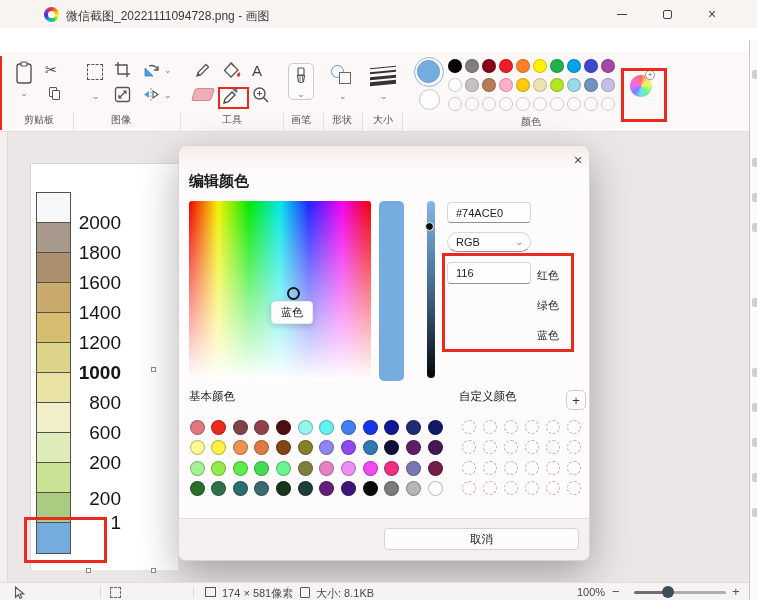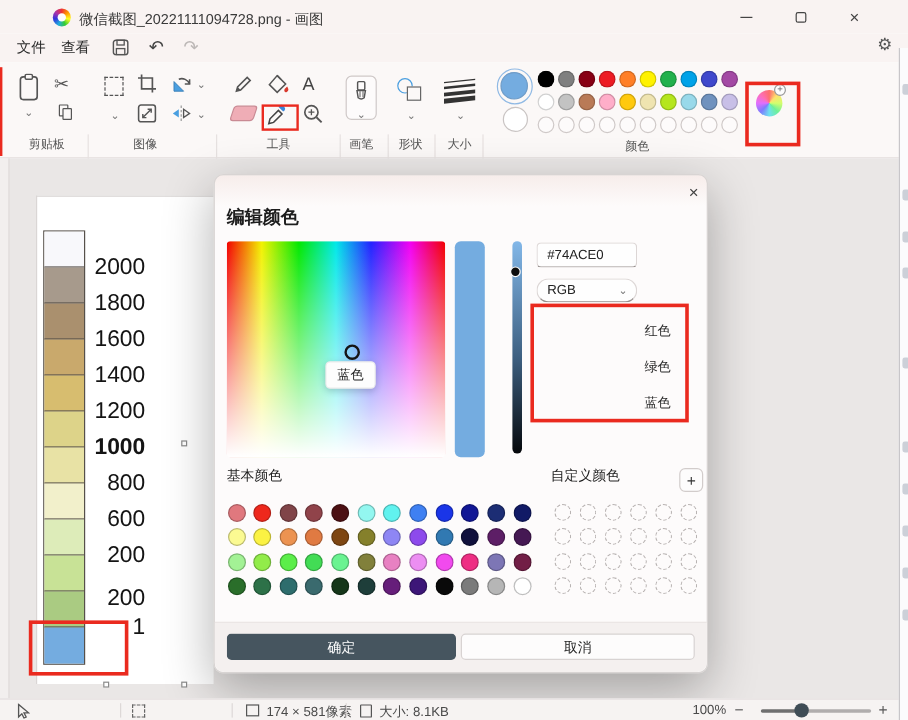--- a/index.html
+++ b/index.html
@@ -65,40 +65,20 @@
       <div style="width:10px;border-top:1px solid #444;"></div>
     </div>
     <div class="abs winbtn" style="left:652px;top:2px;">
       <div style="width:9px;height:9px;border:1px solid #444;border-radius:2px;"></div>
     </div>
     <div class="abs winbtn" style="left:697px;top:2px;font-size:14px;">
       <span>×</span>
     </div>
   </div>
 
-  <div class="abs" id="menubar">
-    <div class="abs menu-item" style="left:8px;top:0;">文件</div>
-    <div class="abs menu-item" style="left:45px;top:0;">查看</div>
-    <div class="abs" style="left:93px;top:4px;">
-      <svg width="15" height="15" viewBox="0 0 15 15">
-        <rect x="1.5" y="1.5" width="12" height="12" rx="2" fill="none" stroke="#555" stroke-width="1.2"></rect>
-        <rect x="4.5" y="1.5" width="6" height="4" fill="none" stroke="#555" stroke-width="1.1"></rect>
-        <rect x="4" y="8.5" width="7" height="5" fill="none" stroke="#555" stroke-width="1.1"></rect>
-      </svg>
-    </div>
-    <div class="abs" style="left:124px;top:2px;font-size:15px;color:#444;">
-      <span>↶</span>
-    </div>
-    <div class="abs" style="left:153px;top:2px;font-size:15px;color:#bdb8b7;">
-      <span>↷</span>
-    </div>
-    <div class="abs" style="left:731px;top:1px;font-size:14px;color:#555;">
-      <span>⚙</span>
-    </div>
-  </div>
 
   <div class="abs" id="ribbon">
 
     <div class="abs" style="left:14px;top:9px;">
       <svg width="20" height="24" viewBox="0 0 20 24">
         <rect x="3" y="3" width="14" height="19" rx="2.5" fill="none" stroke="#555" stroke-width="1.4"></rect>
         <rect x="7" y="1" width="6" height="4" rx="1" fill="#fbf8f7" stroke="#555" stroke-width="1.2"></rect>
       </svg>
       <div class="chev" style="text-align:center;">⌄</div>
     </div>
@@ -309,20 +289,21 @@
     <div class="abs" id="preview-bar" style="left: 200px; top: 55px; width: 25px; height: 180px; border-radius: 5px; background: rgb(116, 172, 224);"></div>
 
     <div class="abs" style="left:248px;top:55px;width:8px;height:177px;border-radius:4px;background:linear-gradient(180deg,#82b7e8 0%,#3d5f80 55%,#05070a 100%);"></div>
     <div class="abs" style="left:244px;top:76px;width:9px;height:9px;border-radius:50%;background:#0d0d0d;border:1.5px solid #fdfdfd;left:246px;"></div>
 
     <input class="dlg-input" style="left: 268px; top: 56px; width: 84px; height: 21px;" value="#74ACE0">
     <div class="dlg-input" style="left:268px;top:86px;width:84px;height:20px;display:flex;align-items:center;border-radius:10px;">
       <span>RGB</span>
       <span class="chev" style="position:absolute;right:7px;">⌄</span>
     </div>
+    <input class="dlg-input" style="left: 268px; top: 116px; width: 84px; height: 22px;" value="116">
     <div class="ch-label" style="left:358px;top:122px;">红色</div>
     <div class="ch-label" style="left:358px;top:152px;">绿色</div>
     <div class="ch-label" style="left:358px;top:182px;">蓝色</div>
 
     <div class="redbox" style="left:263px;top:107px;width:132px;height:99px;"></div>
 
     <div class="abs" style="left:10px;top:243px;font-size:11.5px;color:#1d1d1d;">基本颜色</div>
     <div id="basic-colors" class="abs" style="left:0;top:0;width:412px;height:372px;">
         <div style="position: absolute; left: 10.5px; top: 273.5px; width: 15px; height: 15px; border-radius: 50%; background: rgb(224, 120, 126); border: 1px solid rgba(0, 0, 0, 0.25);"></div>
         <div style="position: absolute; left: 32.15px; top: 273.5px; width: 15px; height: 15px; border-radius: 50%; background: rgb(238, 40, 28); border: 1px solid rgba(0, 0, 0, 0.25);"></div>
@@ -399,21 +380,20 @@
         <div style="position: absolute; left: 388px; top: 315px; width: 14px; height: 14px; border-radius: 50%; border: 1px dashed rgb(185, 180, 179);"></div>
         <div style="position: absolute; left: 283px; top: 335px; width: 14px; height: 14px; border-radius: 50%; border: 1px dashed rgb(185, 180, 179);"></div>
         <div style="position: absolute; left: 304px; top: 335px; width: 14px; height: 14px; border-radius: 50%; border: 1px dashed rgb(185, 180, 179);"></div>
         <div style="position: absolute; left: 325px; top: 335px; width: 14px; height: 14px; border-radius: 50%; border: 1px dashed rgb(185, 180, 179);"></div>
         <div style="position: absolute; left: 346px; top: 335px; width: 14px; height: 14px; border-radius: 50%; border: 1px dashed rgb(185, 180, 179);"></div>
         <div style="position: absolute; left: 367px; top: 335px; width: 14px; height: 14px; border-radius: 50%; border: 1px dashed rgb(185, 180, 179);"></div>
         <div style="position: absolute; left: 388px; top: 335px; width: 14px; height: 14px; border-radius: 50%; border: 1px dashed rgb(185, 180, 179);"></div>
       </div>
 
     <div id="dlg-footer">
-      <button class="btn" style="left:10px;top:9px;width:191px;height:22px;background:#46555f;color:#fff;">确定</button>
       <button class="btn" style="left:205px;top:9px;width:195px;height:22px;background:#fdfcfc;border-color:#d8d3d2;color:#1d1d1d;">取消</button>
     </div>
   </div>
 
   <div class="abs" id="statusbar">
     <svg class="abs" style="left:14px;top:3px;" width="11" height="13" viewBox="0 0 11 13">
       <path d="M1.5 1 L1.5 11.5 L4.2 8.8 L6 12.4 L7.8 11.5 L6 8 L9.8 8 Z" fill="none" stroke="#555" stroke-width="1.1"></path>
     </svg>
     <div class="statussep" style="left:100px;"></div>
     <div class="abs" style="left:110px;top:4px;width:11px;height:11px;border:1.1px dashed #666;"></div>

